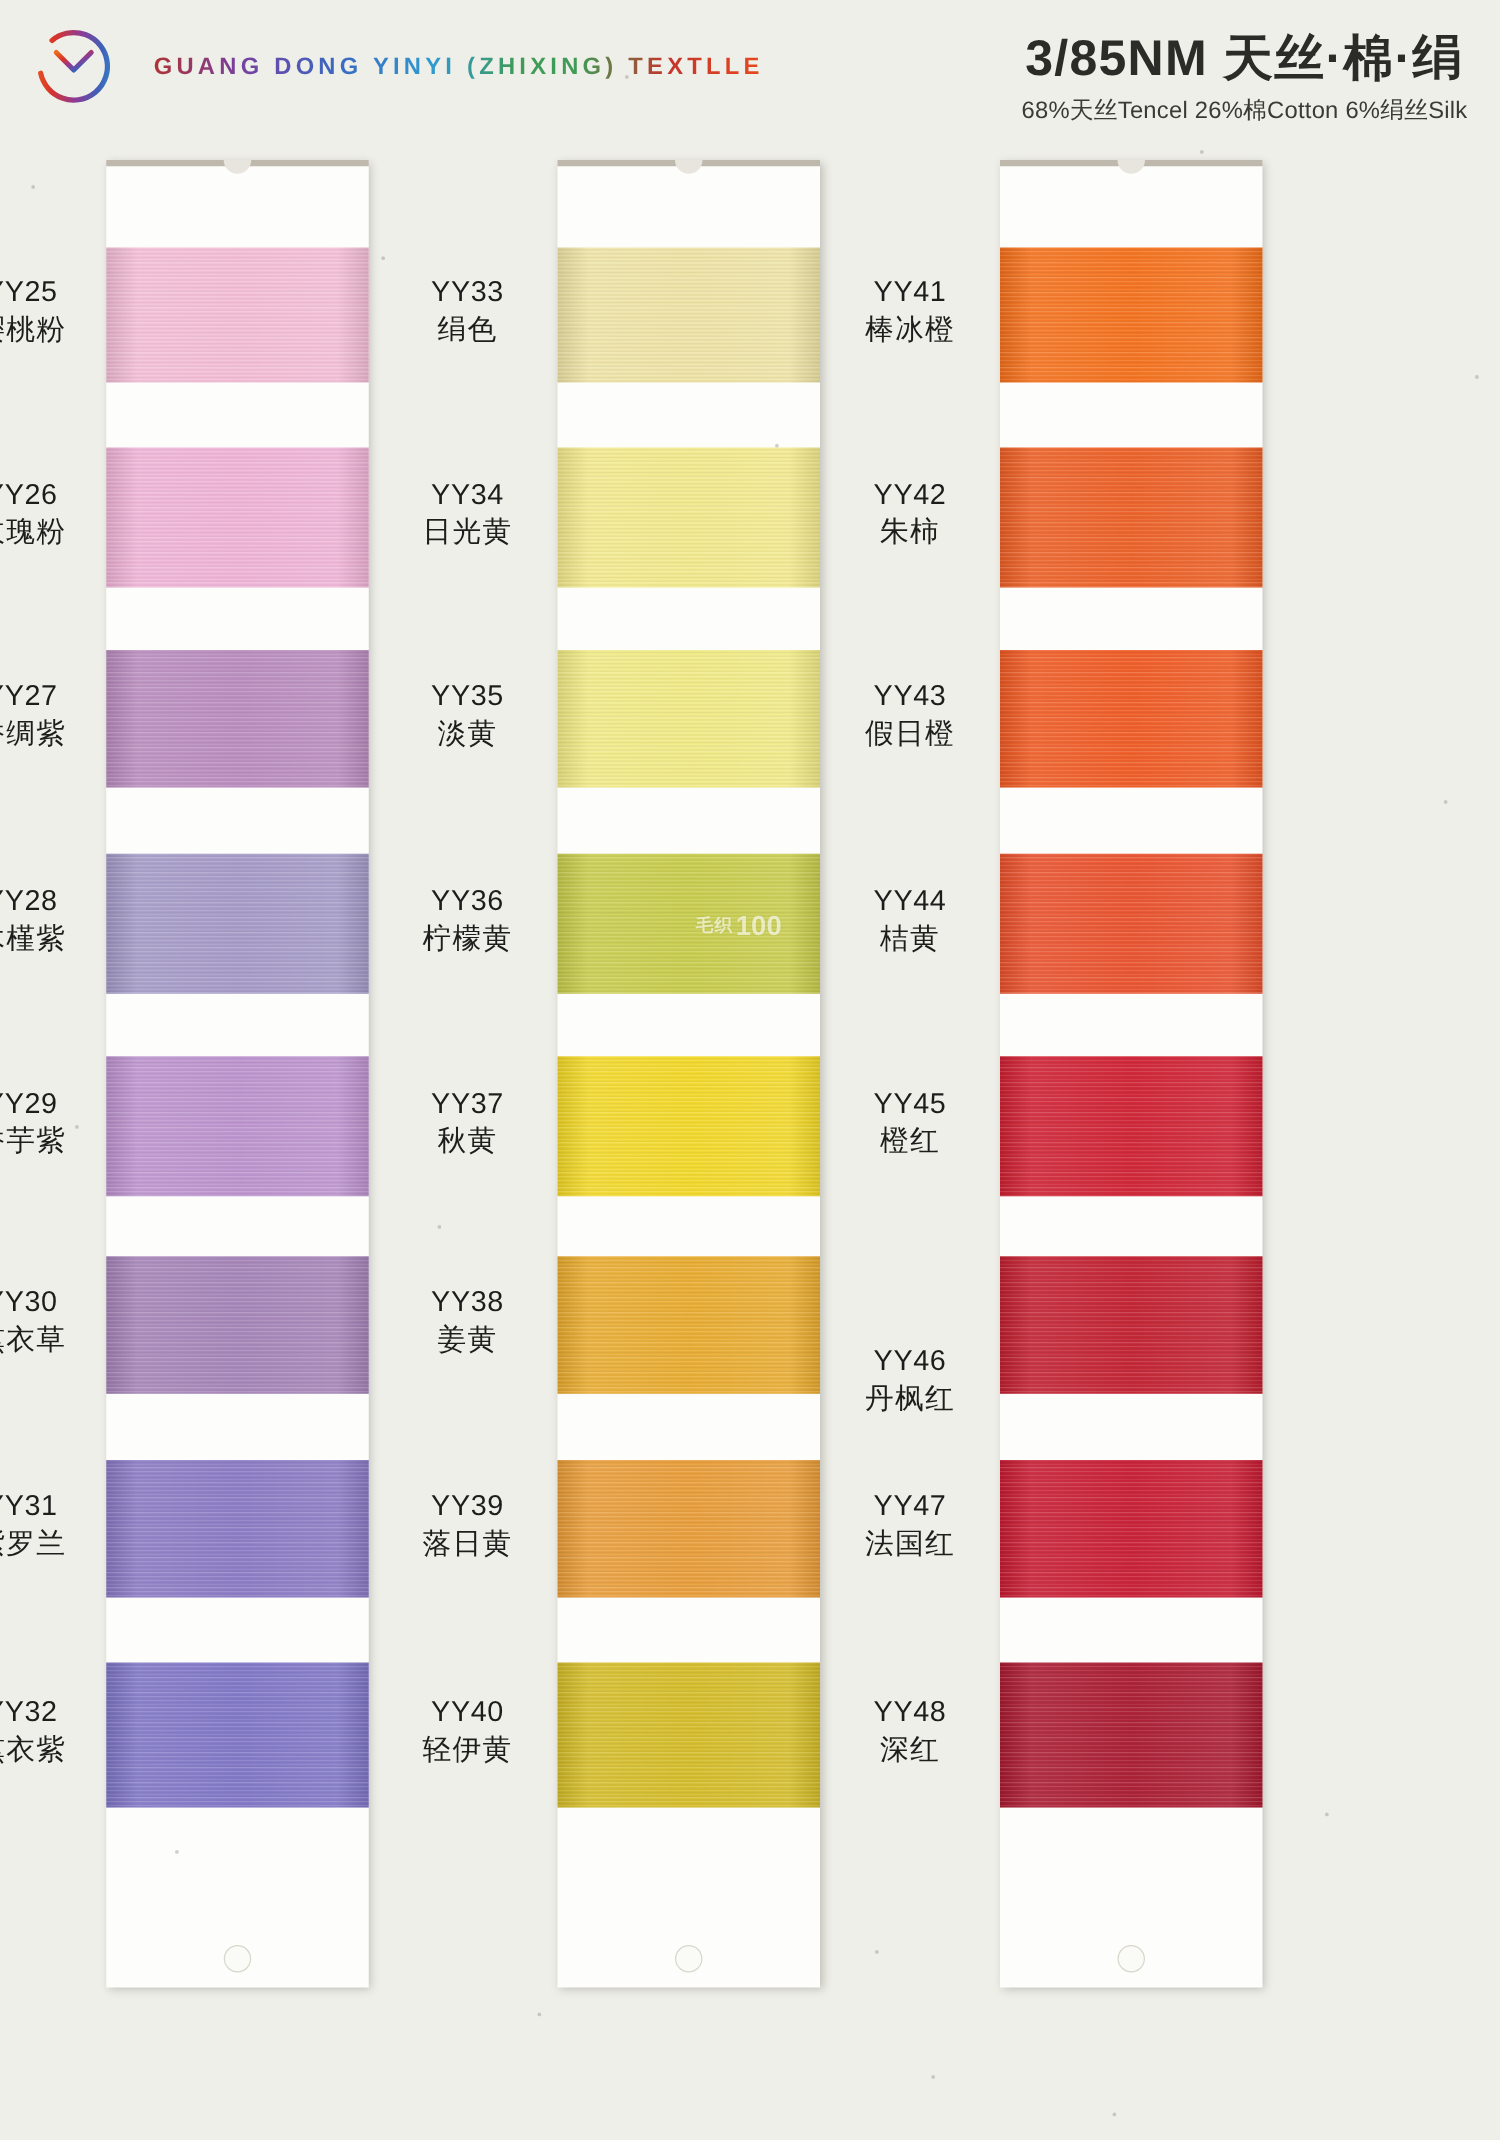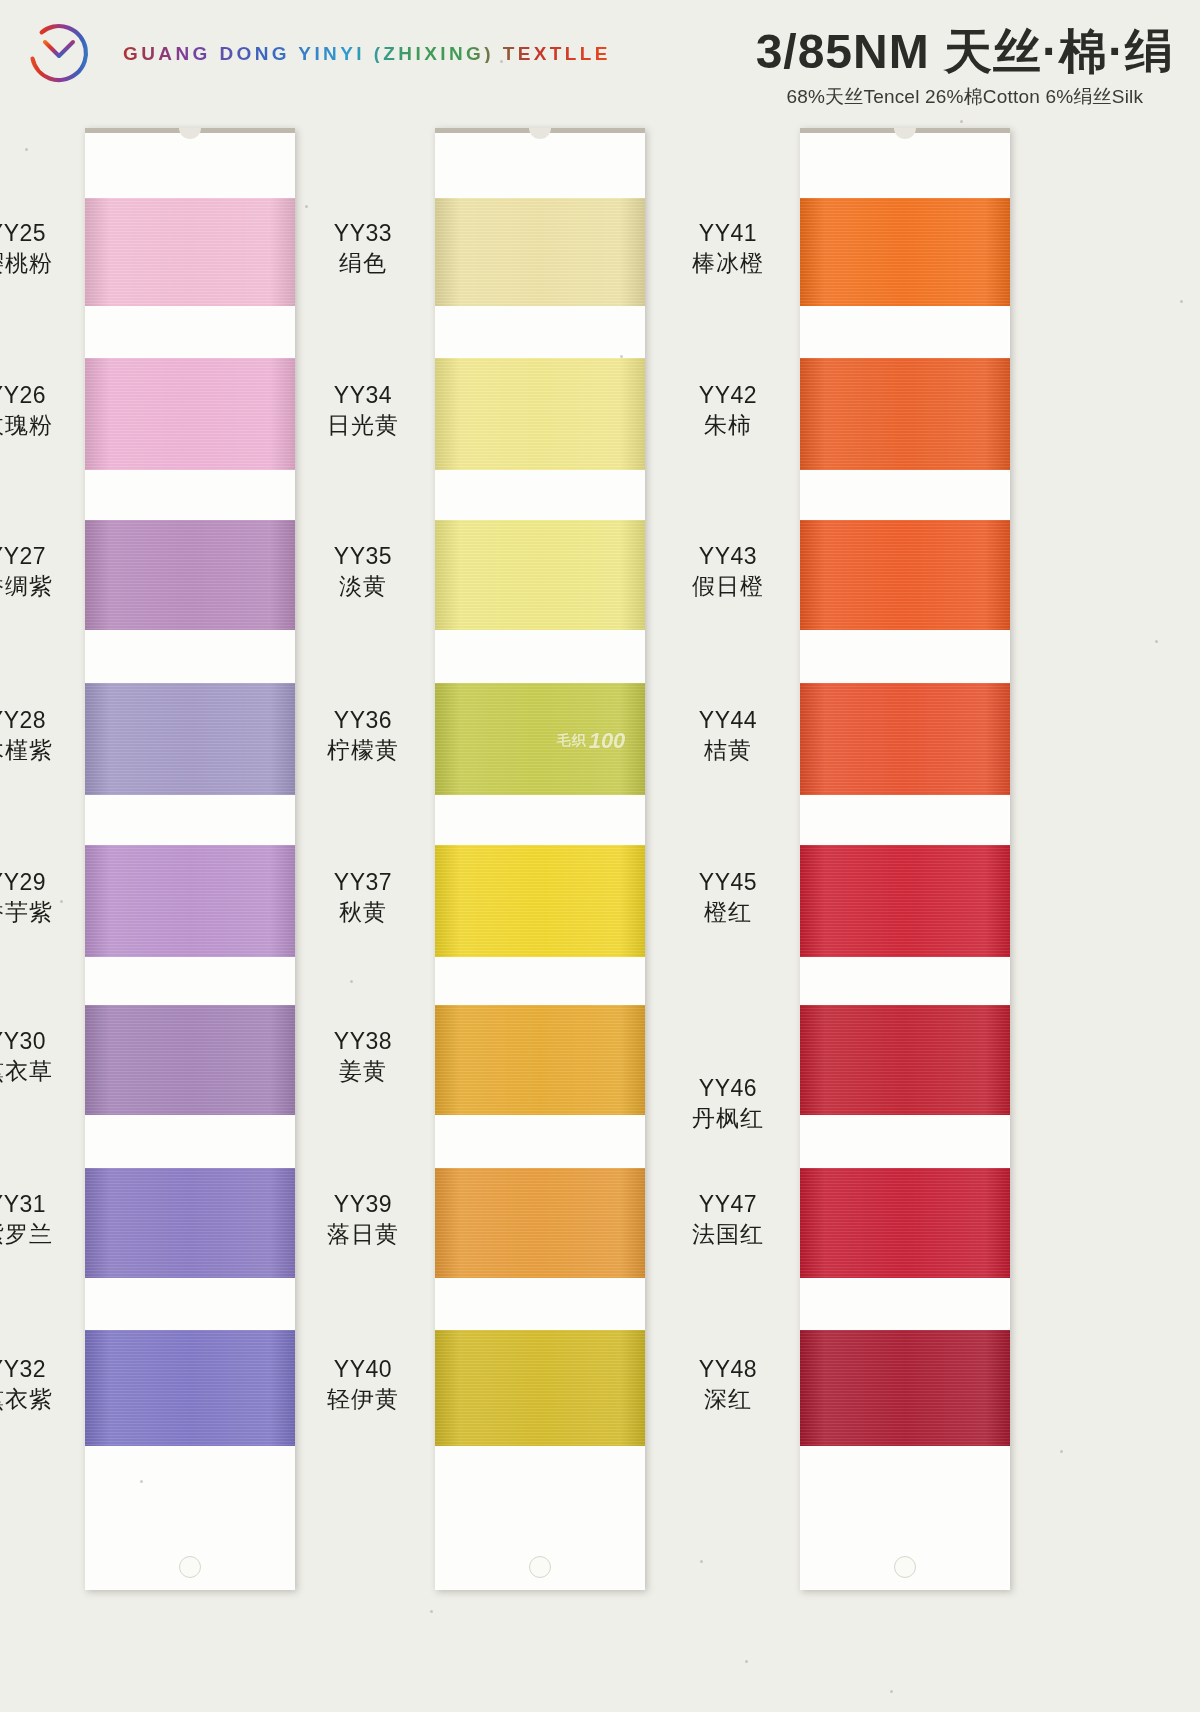--- a/index.html
+++ b/index.html
@@ -31,39 +31,39 @@
     font-size:19px;font-weight:bold;letter-spacing:3.4px;line-height:1;
     white-space:nowrap;padding-left:3px;
     background:linear-gradient(90deg,#b0332f 0%,#7a3f9d 14%,#3a67c0 30%,
       #2f9ad0 46%,#3f9b55 60%,#3f9b55 70%,#c2352c 84%,#e8481e 100%);
     -webkit-background-clip:text;background-clip:text;color:transparent;margin-left:16px;
   }
   #title-block{
     position:absolute;right:26px;top:24px;text-align:center;
   }
   #main-title{
-    font-size:48px;font-weight:bold;color:#2b2b28;letter-spacing:1px;
+    font-size:40px;font-weight:bold;color:#2b2b28;letter-spacing:1px;
     line-height:1.15;white-space:nowrap;
   }
   #sub-title{
     font-size:19px;color:#3a3a36;letter-spacing:.2px;margin-top:5px;
     white-space:nowrap;
   }
   
   .column{
     position:absolute;top:128px;width:210px;height:1462px;
     background:#fdfdfb;
     box-shadow:2px 2px 7px rgba(90,88,80,.32);
   }
   .col-top-edge{
     position:absolute;left:0;top:0;width:100%;height:5px;
     background:#8c7f6e;opacity:.55;
   }
   #col-1{left:85px;}
-  #col-2{left:435px;}
+  #col-2{left:446px;}
   #col-3{left:800px;}
   .swatch{
     position:absolute;left:0;width:100%;
     background-repeat:repeat;
   }
   .swatch::after{
     content:"";position:absolute;inset:0;
     background:repeating-linear-gradient(
       to bottom,
       rgba(255,255,255,.16) 0px,
@@ -105,21 +105,21 @@
   #watermark{
     position:absolute;left:532px;top:723px;width:118px;height:36px;
     opacity:.62;pointer-events:none;
     display:flex;align-items:center;justify-content:center;gap:2px;
   }
   #watermark .wm-cn{
     font-size:14px;font-weight:bold;color:#fdfdfd;letter-spacing:1px;
     text-shadow:0 0 2px rgba(0,0,0,.12);
   }
   #watermark .wm-num{
-    font-size:22px;font-weight:bold;color:#fdfdfd;font-style:italic;
+    font-size:22px;font-weight:bold;color:#fdfdfd;
     text-shadow:0 0 2px rgba(0,0,0,.12);
   }
   
   .speck{position:absolute;border-radius:50%;background:rgba(120,115,100,.33);}
 </style>
 </head>
 <body>
 
 <div id="header">
 

